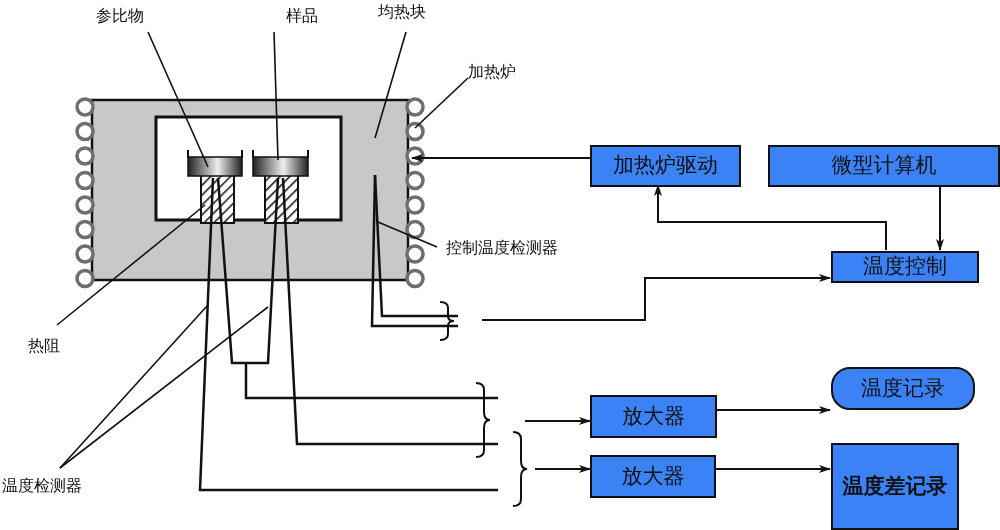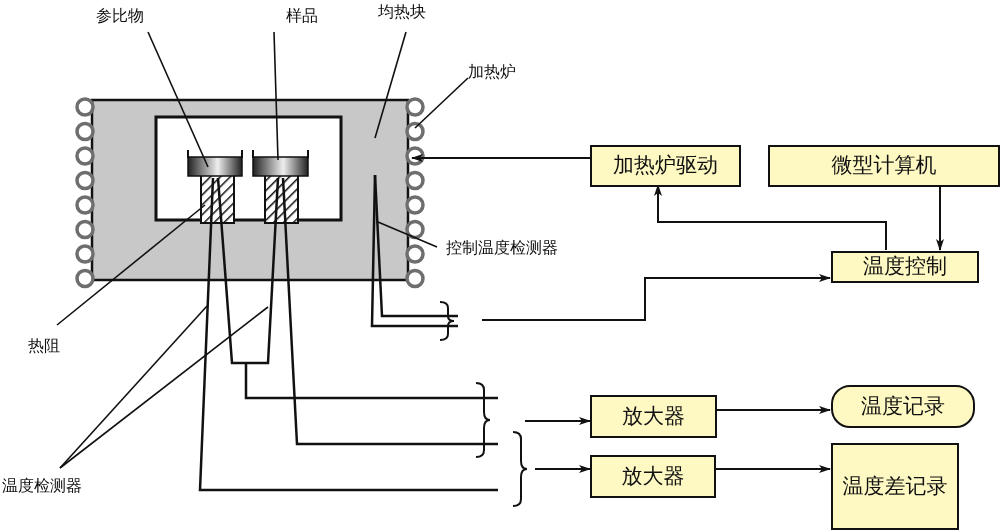--- a/index.html
+++ b/index.html
@@ -1,20 +1,20 @@
 <!DOCTYPE html>
 <html><head>
   <meta charset="utf-8">
   <style>
     html, body { margin: 0; padding: 0; background: #ffffff; }
     body { width: 1000px; height: 530px; position: relative; overflow: hidden;
            font-family: "DejaVu Sans", sans-serif; }
     svg { position: absolute; left: 0; top: 0; }
     .lbl { position: absolute; font-size: 16px; color: #111; white-space: nowrap; line-height: 1; }
-    .box { position: absolute; border: 2.5px solid #111; background: #fef9c3; box-sizing: border-box;
+    .box { position: absolute; border: 2.5px solid #111; background: #3b82f6; box-sizing: border-box;
            display: flex; align-items: center; justify-content: center; font-size: 21px; color:#111;
            text-align: center; line-height: 1.2; }
   </style>
 </head>
 <body>
 
 <svg width="1000" height="530" viewBox="0 0 1000 530">
   <defs>
     <pattern id="hatch" width="7" height="7" patternUnits="userSpaceOnUse" patternTransform="rotate(45)">
       <rect width="7" height="7" fill="#fff"></rect>
@@ -125,18 +125,18 @@
   </div>
 <div class="box" style="left:831px;top:251px;width:148px;height:32px;">
     <span>温度控制</span>
   </div>
 <div class="box" style="left:590px;top:395px;width:127px;height:43px;">
     <span>放大器</span>
   </div>
 <div class="box" style="left:590px;top:455px;width:126px;height:43px;">
     <span>放大器</span>
   </div>
-<div class="box" style="left:831px;top:385px;width:144px;height:43px;border-radius:19px;">
+<div class="box" style="left:831px;top:367px;width:144px;height:43px;border-radius:19px;">
     <span>温度记录</span>
   </div>
-<div class="box" style="left:831px;top:443px;width:128px;height:87px;flex-direction:column;">
+<div class="box" style="left:831px;top:443px;width:128px;height:87px;flex-direction:column;font-weight:bold;">
   <span>温度差记录</span>
 </div>
 
 </body></html>

